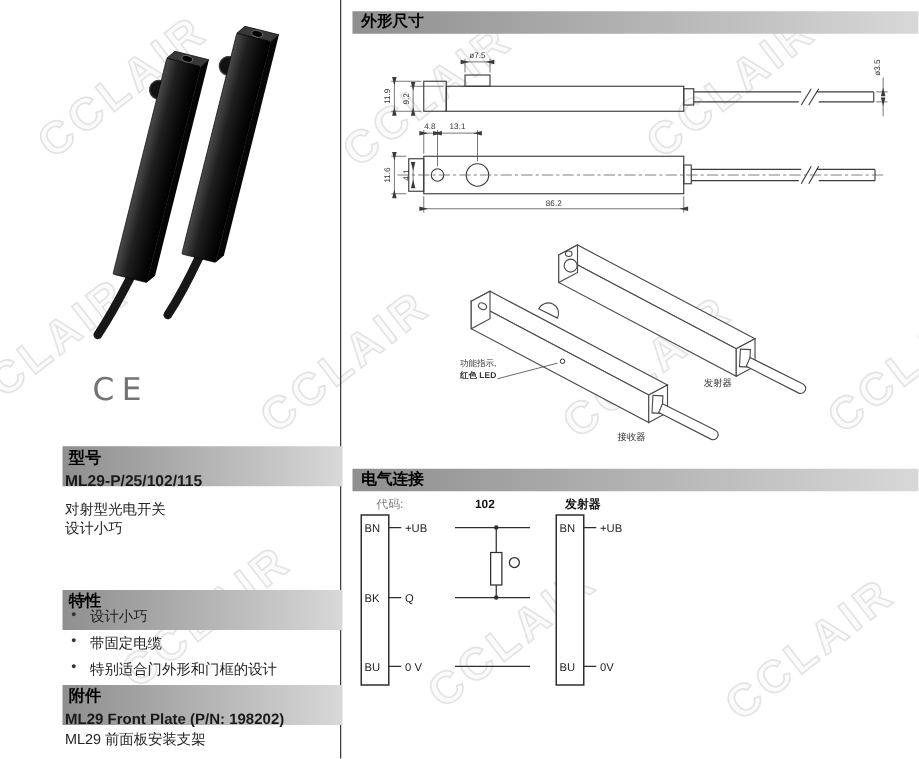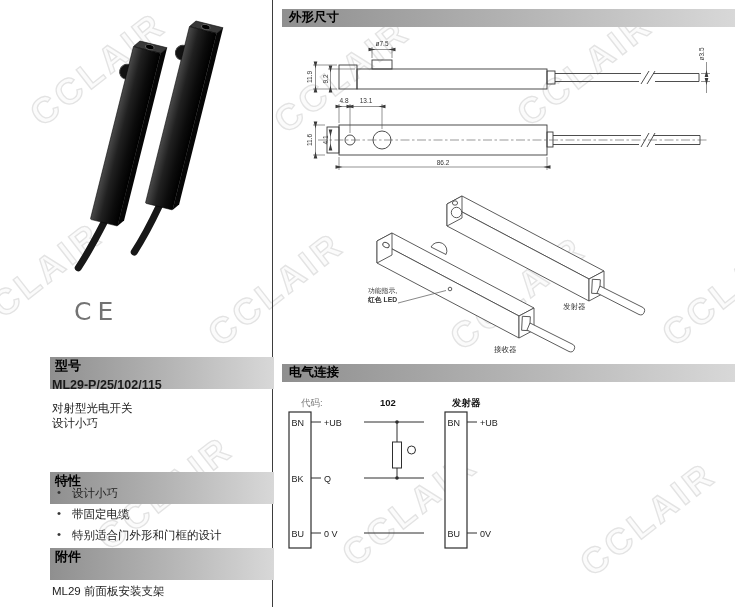--- a/index.html
+++ b/index.html
@@ -99,20 +99,21 @@
       </div>
       <div class="feat-row">
         <span class="bullet">•</span>
         <span>特别适合门外形和门框的设计</span>
       </div>
     </div>
 
     <div class="secbar sb-left" style="top:548px">
       <span>附件</span>
     </div>
+    <div class="abs acc-bold">ML29 Front Plate (P/N: 198202)</div>
     <div class="abs acc-norm">ML29 前面板安装支架</div>
 
     <div class="secbar sb-right" style="top:9px">
       <span>外形尺寸</span>
     </div>
 
     <svg class="abs" style="left:272px;top:28px" width="463" height="340" viewBox="272 28 463 340">
       <defs>
         <marker id="ma" markerWidth="8" markerHeight="8" refX="4" refY="4" orient="auto" markerUnits="userSpaceOnUse">
           <path d="M0.5,4 L7.5,2.2 L7.5,5.8 Z" fill="#3a3a3a"></path>
@@ -199,21 +200,21 @@
         <path d="M398,303 L446,290.5" stroke="#555" stroke-width="0.7" fill="none"></path>
       </g>
       <g fill="#333" font-size="6.8">
         <text x="368" y="293">功能指示,</text>
         <text x="368" y="302" font-weight="700">红色 LED</text>
         <text x="494" y="352" font-size="7.5">接收器</text>
         <text x="563" y="309" font-size="7.5">发射器</text>
       </g>
     </svg>
 
-    <div class="secbar sb-right" style="top:364px">
+    <div class="secbar sb-right" style="top:375px">
       <span>电气连接</span>
     </div>
 
     <svg class="abs" style="left:272px;top:394px" width="463" height="213" viewBox="272 394 463 213">
       <g font-size="9.5">
         <text x="301" y="406" fill="#7d7d7d">代码:</text>
         <text x="380" y="406" fill="#111" font-weight="700">102</text>
         <text x="452" y="406" fill="#111" font-weight="700">发射器</text>
       </g>
 

